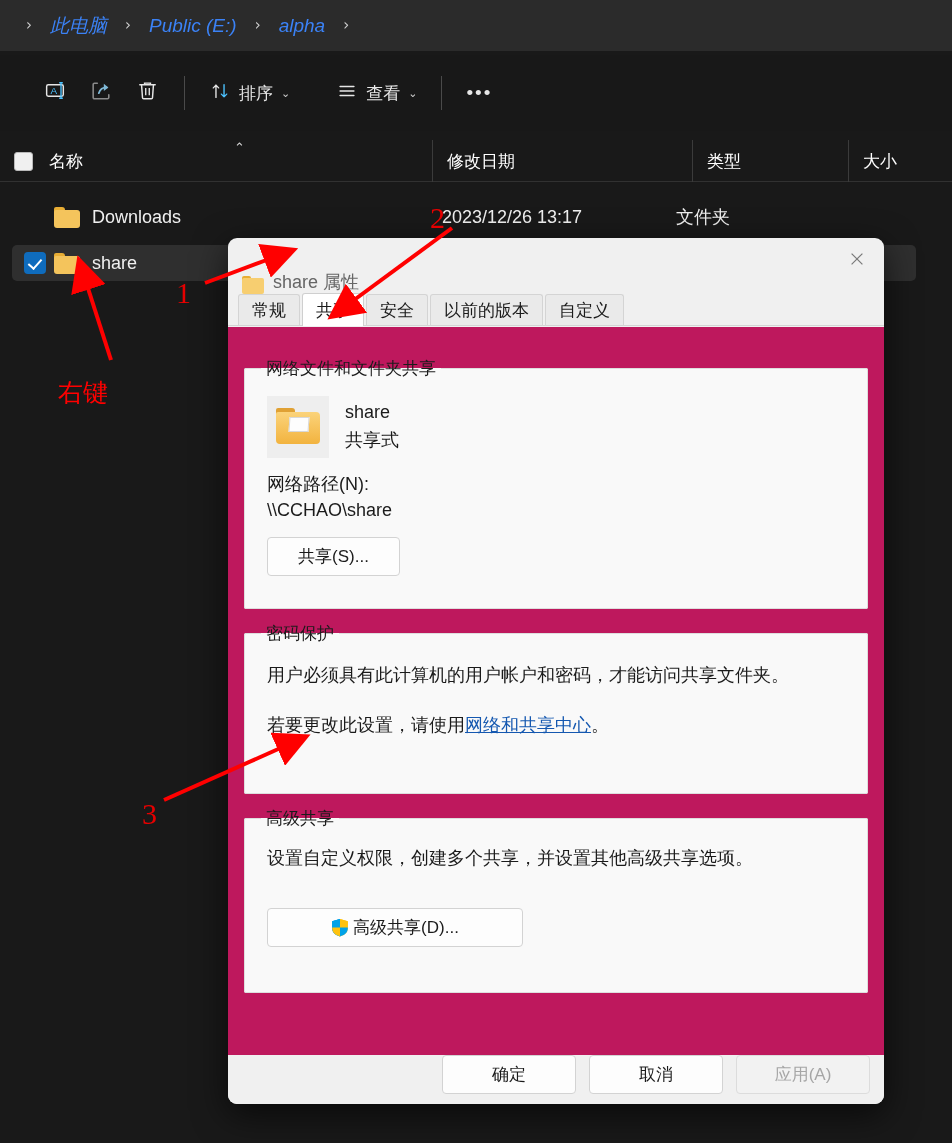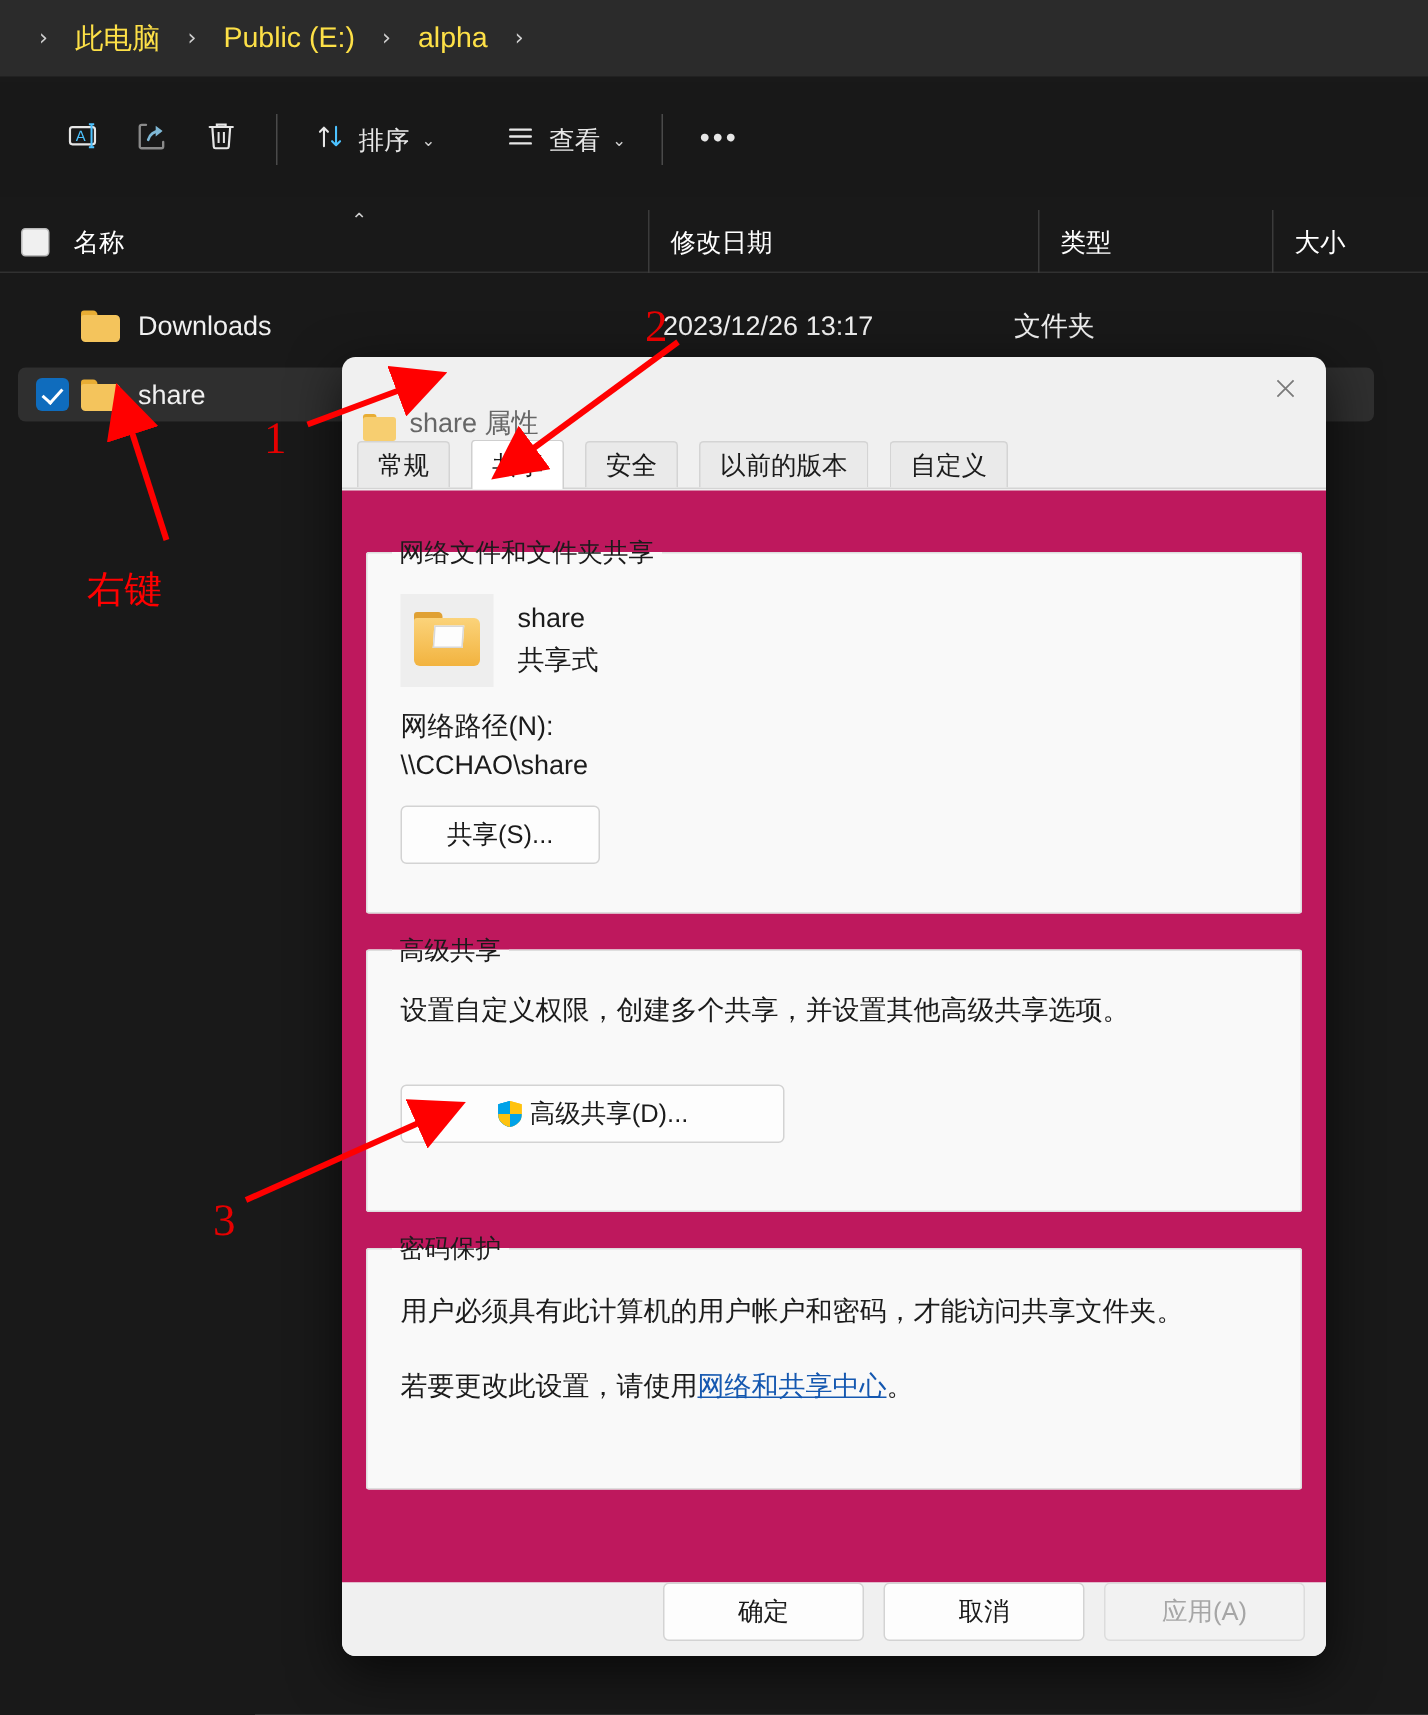--- a/index.html
+++ b/index.html
@@ -23,25 +23,26 @@
     position: absolute;
     left: 0; top: 0;
     width: 952px; height: 51px;
     background: #2b2b2b;
     display: flex;
     align-items: center;
     padding-left: 18px;
     gap: 0;
   }
   .crumb {
-    color: #fde047;
+    color: #3b82f6;
     font-size: 19px;
     padding: 3px 10px;
     border-radius: 4px;
     white-space: nowrap;
+    font-style: italic;
   }
   .crumb-sep {
     color: #cfcfcf;
     font-size: 15px;
     padding: 0 8px;
     font-family: "DejaVu Sans", sans-serif;
     line-height: 1;
   }
 
   
@@ -229,21 +230,21 @@
   .dtab {
     height: 31px;
     padding: 0 13px;
     display: flex;
     align-items: center;
     font-size: 17px;
     color: #1b1b1b;
     background: #eaeaea;
     border: 1px solid #d4d4d4;
     border-bottom: none;
-    margin-right: 14px;
+    margin-right: 2px;
     border-radius: 3px 3px 0 0;
   }
   .dtab.active {
     background: #ffffff;
     border-color: #cfcfcf;
     height: 33px;
     margin-bottom: -1px;
   }
 
   
@@ -534,48 +535,48 @@
         <span class="share-labels">
           <div class="share-name">share</div>
           <div class="share-state">共享式</div>
         </span>
       </div>
 
       <div class="netpath-label">网络路径(N):</div>
       <div class="netpath-value">\\CCHAO\share</div>
 
       <button class="btn" id="share-btn">共享(S)...</button>
+    </fieldset>
+
+    <fieldset class="group" id="g-pw">
+      <legend>密码保护</legend>
+      <div class="pw-line1">用户必须具有此计算机的用户帐户和密码，才能访问共享文件夹。</div>
+      <div class="pw-line2">
+        <span>若要更改此设置，请使用</span><a class="link" href="#">网络和共享中心</a><span>。</span>
+      </div>
     </fieldset>
 
     <fieldset class="group" id="g-adv">
       <legend>高级共享</legend>
       <div class="adv-desc">设置自定义权限，创建多个共享，并设置其他高级共享选项。</div>
       <button class="btn" id="adv-share-btn">
         <span class="shield">
           <svg width="18" height="19" viewBox="0 0 18 19">
             <path d="M9 1 1.2 3.2v7.1C1.2 14.6 4.6 17.3 9 18.4V1z" fill="#00a2e8"></path>
             <path d="M9 1l7.8 2.2v7.1c0 4.3-3.4 7-7.8 8.1V1z" fill="#ffc20e"></path>
             <path d="M1.2 3.2 9 1v17.4C4.6 17.3 1.2 14.6 1.2 10.3V3.2z" fill="#00a2e8"></path>
             <path d="M9 1v8.6H1.2V3.2L9 1z" fill="#00a2e8"></path>
             <path d="M9 1v8.6h7.8V3.2L9 1z" fill="#ffc20e"></path>
             <path d="M9 9.6v8.8c4.4-1.1 7.8-3.8 7.8-8.1V9.6H9z" fill="#00a2e8"></path>
             <path d="M9 9.6v8.8C4.6 17.3 1.2 14.6 1.2 10.3V9.6H9z" fill="#ffc20e"></path>
           </svg>
         </span>
         <span>高级共享(D)...</span>
       </button>
     </fieldset>
-
-    <fieldset class="group" id="g-pw">
-      <legend>密码保护</legend>
-      <div class="pw-line1">用户必须具有此计算机的用户帐户和密码，才能访问共享文件夹。</div>
-      <div class="pw-line2">
-        <span>若要更改此设置，请使用</span><a class="link" href="#">网络和共享中心</a><span>。</span>
-      </div>
-    </fieldset>
   </div>
 
   <div id="dlg-footer">
     <button class="btn">确定</button>
     <button class="btn">取消</button>
     <button class="btn disabled">应用(A)</button>
   </div>
 </div>
 
 <div id="annotations">

